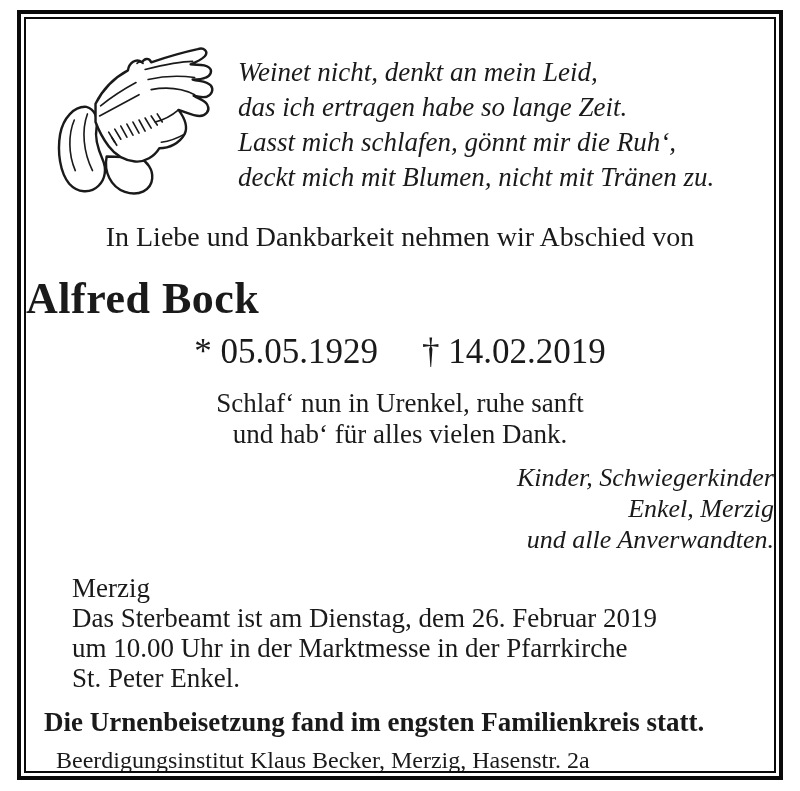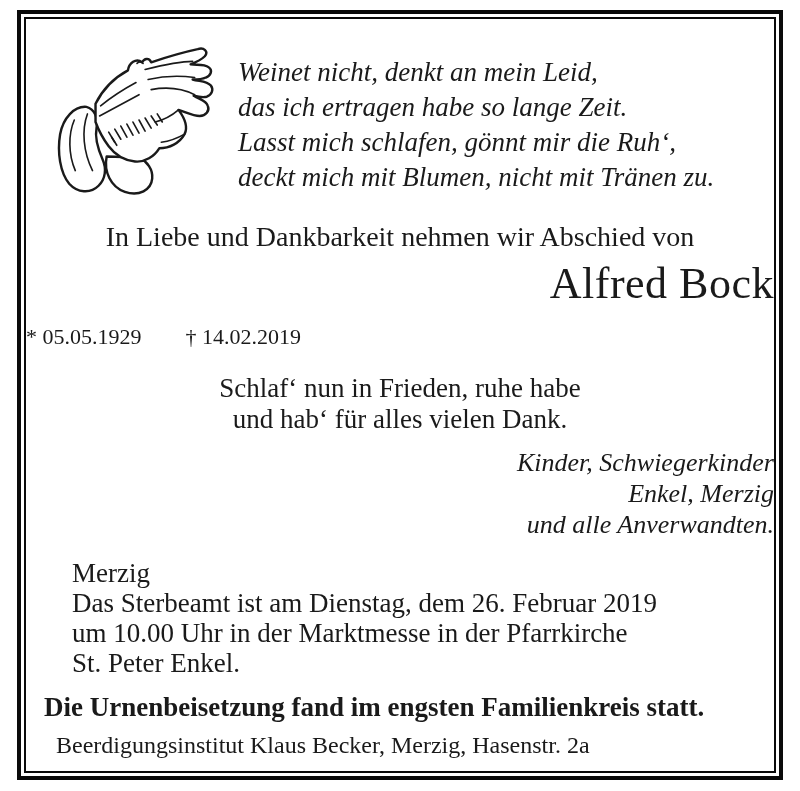--- a/index.html
+++ b/index.html
@@ -40,33 +40,33 @@
     line-height: 35px;
     white-space: nowrap;
   }
   .intro {
     margin-top: 20px;
     text-align: center;
     font-size: 28px;
     line-height: 32px;
   }
   .name {
-    margin: 7px 0 0 0;
-    text-align: right;
+    margin: 22px 0 0 0;
+    text-align: left;
     font-size: 44px;
     line-height: 48px;
-    font-weight: normal;
+    font-weight: bold;
     letter-spacing: 0.5px;
   }
   .dates {
     margin-top: 12px;
     display: flex;
-    justify-content: flex-start;
+    justify-content: center;
     gap: 44px;
-    font-size: 22px;
+    font-size: 35px;
     line-height: 33px;
   }
   .thanks {
     margin-top: 20px;
     text-align: center;
     font-size: 27px;
     line-height: 31px;
   }
   .mourners {
     margin-top: 12px;
@@ -178,21 +178,21 @@
     <div class="intro">In Liebe und Dankbarkeit nehmen wir Abschied von</div>
 
     <div class="name">Alfred Bock</div>
 
     <div class="dates">
       <span>* 05.05.1929</span>
       <span>† 14.02.2019</span>
     </div>
 
     <div class="thanks">
-      <div>Schlaf‘ nun in Frieden, ruhe habe</div>
+      <div>Schlaf‘ nun in Urenkel, ruhe sanft</div>
       <div>und hab‘ für alles vielen Dank.</div>
     </div>
 
     <div class="mourners">
       <div>Kinder, Schwiegerkinder</div>
       <div>Enkel, Merzig</div>
       <div>und alle Anverwandten.</div>
     </div>
 
     <div class="details">

